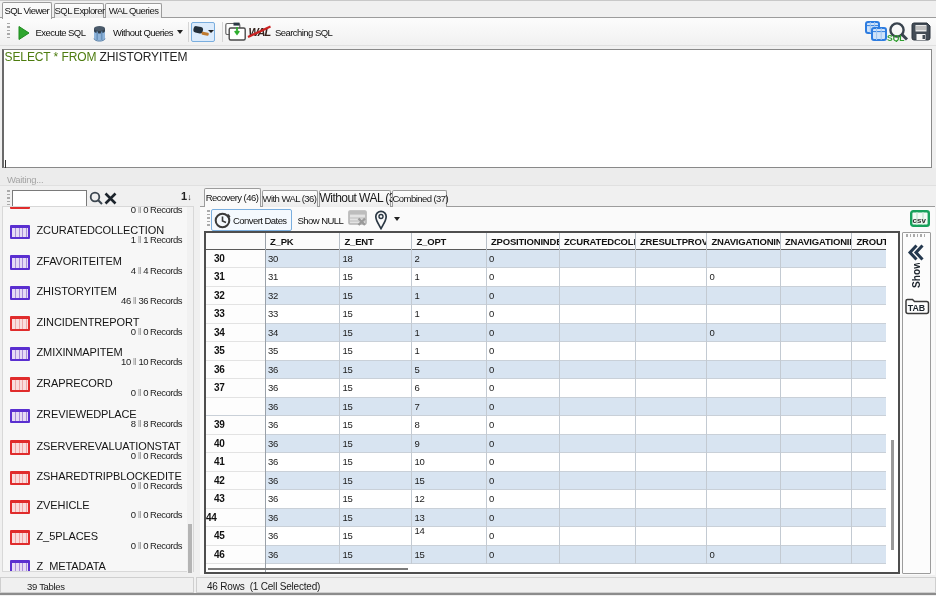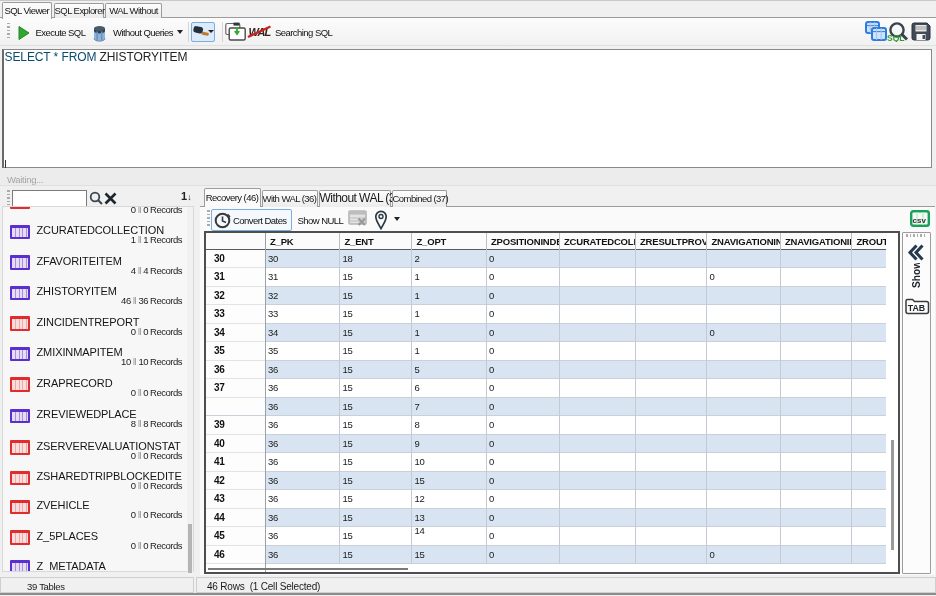--- a/index.html
+++ b/index.html
@@ -3,21 +3,21 @@
 *{margin:0;padding:0;box-sizing:border-box;}
 html,body{width:936px;height:596px;overflow:hidden;}
 body{font-family:"Liberation Sans",sans-serif;background:#f0f0f0;position:relative;}
 .abs{position:absolute;}
 .ui{font-size:9.5px;letter-spacing:-0.55px;color:#111;}
 </style></head>
 <body>
 <div class="abs" style="left:0;top:0;width:936px;height:18px;background:#f0f0f0;border-top:1px solid #c8c8c8;"></div>
 <div class="abs" style="left:0;top:17px;width:936px;height:1px;background:#9c9c9c;"></div>
 <div class="abs ui" style="left:53.5px;top:3px;width:50px;height:14.5px;background:linear-gradient(#fdfdfd,#ececec);border:1px solid #9c9c9c;border-bottom:none;border-radius:2px 2px 0 0;color:#1a1a1a;text-align:center;line-height:14px;white-space:nowrap;">SQL Explorer</div>
-<div class="abs ui" style="left:105px;top:3px;width:57px;height:14.5px;background:linear-gradient(#fdfdfd,#ececec);border:1px solid #9c9c9c;border-bottom:none;border-radius:2px 2px 0 0;color:#1a1a1a;text-align:center;line-height:14px;white-space:nowrap;">WAL Without</div>
+<div class="abs ui" style="left:105px;top:3px;width:57px;height:14.5px;background:linear-gradient(#fdfdfd,#ececec);border:1px solid #9c9c9c;border-bottom:none;border-radius:2px 2px 0 0;color:#1a1a1a;text-align:center;line-height:14px;white-space:nowrap;">WAL Queries</div>
 <div class="abs ui" style="left:1.5px;top:1.5px;width:50.5px;height:17px;background:#fafafa;border:1px solid #9c9c9c;border-bottom:none;border-radius:2px 2px 0 0;color:#111;text-align:center;line-height:15px;z-index:3;">SQL Viewer</div>
 <div class="abs" style="left:0;top:18px;width:936px;height:28px;background:linear-gradient(#fcfcfc,#f1f1f1);border-bottom:1px solid #e0e0e0;"></div>
 <div class="abs" style="left:7px;top:23px;width:3px;height:17px;background-image:repeating-linear-gradient(#aaa 0 1.5px,transparent 1.5px 3.5px);"></div>
 <svg class="abs" style="left:18px;top:26px;" width="12" height="14">
     <polygon points="1,0.5 1,13.5 11,7" fill="#2fa62f" stroke="#1f8c1f" stroke-width="1"></polygon>
   </svg>
 <div class="abs ui" style="left:35.5px;top:26.5px;">Execute SQL</div>
 <svg class="abs" style="left:92px;top:25px;" width="15" height="17">
 <path d="M2 3.5 L2 13.5 A5.5 2.6 0 0 0 13 13.5 L13 3.5 Z" fill="#8fb4da"></path>
 <path d="M2 3.5 L2 6 A5.5 2.6 0 0 0 13 6 L13 3.5 Z" fill="#31404f"></path>
@@ -64,21 +64,21 @@
 </svg>
 <svg class="abs" style="left:911px;top:22px;" width="20" height="19">
 <path d="M1 3 Q1 1 3 1 L16 1 L19 4 L19 16 Q19 18 17 18 L3 18 Q1 18 1 16 Z" fill="#434c56" stroke="#2b333c" stroke-width="1"></path>
 <rect x="4.5" y="3" width="11" height="6.5" fill="#e8e8e8"></rect>
 <line x1="4.5" y1="5" x2="15.5" y2="5" stroke="#9a9a9a" stroke-width="1"></line>
     <line x1="4.5" y1="7" x2="15.5" y2="7" stroke="#9a9a9a" stroke-width="1"></line>
 <rect x="5.5" y="12" width="9" height="6" fill="#f5f5f5"></rect>
 <rect x="11.5" y="13" width="2.5" height="4" fill="#434c56"></rect>
 </svg>
 <div class="abs" style="left:2px;top:49px;width:930px;height:119px;background:#fff;border:1px solid #898989;border-left:2px solid #6a6a6a;"></div>
-<div class="abs" style="left:4.5px;top:50px;font-size:12px;letter-spacing:-0.1px;"><span style="color:#0c4a6e;">SELECT * FROM</span><span style="color:#232323;"> ZHISTORYITEM</span></div>
+<div class="abs" style="left:4.5px;top:50px;font-size:12px;letter-spacing:-0.1px;"><span style="color:#4d7c0f;">SELECT * FROM</span><span style="color:#232323;"> ZHISTORYITEM</span></div>
 <div class="abs" style="left:4.5px;top:160px;width:1px;height:8px;background:#333;"></div>
 <div class="abs" style="left:0;top:168px;width:936px;height:18px;background:#ececec;border-bottom:1px solid #e0e0e0;"></div>
 <div class="abs" style="left:7px;top:174px;font-size:9.5px;letter-spacing:-0.3px;color:#a5a5a5;">Waiting...</div>
 <div class="abs" style="left:7px;top:190px;width:3px;height:15px;background-image:repeating-linear-gradient(#aaa 0 1.5px,transparent 1.5px 3.5px);"></div>
 <div class="abs" style="left:12px;top:190px;width:75px;height:16.5px;background:#fff;border:1px solid #7a7a7a;"></div>
 <svg class="abs" style="left:89px;top:191px;" width="14" height="15">
 <circle cx="6" cy="6" r="4.3" fill="none" stroke="#3c4650" stroke-width="1.8"></circle>
 <line x1="9.2" y1="9.2" x2="13" y2="13" stroke="#3c4650" stroke-width="2"></line>
 </svg>
 <svg class="abs" style="left:104px;top:192px;" width="13" height="13">
@@ -277,21 +277,21 @@
 <div class="abs" style="left:208.5px;top:239.14px;font-size:9.5px;letter-spacing:-0.3px;color:#1a1a1a;line-height:18.47px;">15</div>
 <div class="abs" style="left:283.0px;top:239.14px;font-size:9.5px;letter-spacing:-0.3px;color:#1a1a1a;line-height:18.47px;">0</div>
 <div class="abs" style="left:0;top:257.61px;width:680px;height:18.47px;border-bottom:1px solid #c9d0d8;background:#fdfdfd;"></div>
 <div class="abs" style="left:0;top:257.61px;width:58.5px;height:18.47px;font-size:10px;letter-spacing:-0.2px;font-weight:bold;color:#111;line-height:18.47px;padding-left:8px;background:#fdfdfd;border-bottom:1px solid #e3e3e3;">43</div>
 <div class="abs" style="left:58.5px;top:257.61px;width:621.5px;height:18.47px;background:#ffffff;border-bottom:1px solid #c9d0d8;"></div>
 <div class="abs" style="left:62.0px;top:257.61px;font-size:9.5px;letter-spacing:-0.3px;color:#1a1a1a;line-height:18.47px;">36</div>
 <div class="abs" style="left:136.5px;top:257.61px;font-size:9.5px;letter-spacing:-0.3px;color:#1a1a1a;line-height:18.47px;">15</div>
 <div class="abs" style="left:208.5px;top:257.61px;font-size:9.5px;letter-spacing:-0.3px;color:#1a1a1a;line-height:18.47px;">12</div>
 <div class="abs" style="left:283.0px;top:257.61px;font-size:9.5px;letter-spacing:-0.3px;color:#1a1a1a;line-height:18.47px;">0</div>
 <div class="abs" style="left:0;top:276.08px;width:680px;height:18.47px;border-bottom:1px solid #c9d0d8;background:#fdfdfd;"></div>
-<div class="abs" style="left:0;top:276.08px;width:58.5px;height:18.47px;font-size:10px;letter-spacing:-0.2px;font-weight:bold;color:#111;line-height:18.47px;padding-left:8px;background:#fdfdfd;border-bottom:1px solid #e3e3e3;">44</div>
+<div class="abs" style="left:0;top:276.08px;width:58.5px;height:18.47px;font-size:10px;letter-spacing:-0.2px;font-weight:bold;color:#111;line-height:18.47px;background:#fdfdfd;border-bottom:1px solid #e3e3e3;">44</div>
 <div class="abs" style="left:58.5px;top:276.08px;width:621.5px;height:18.47px;background:#d8e4f1;border-bottom:1px solid #c9d0d8;"></div>
 <div class="abs" style="left:62.0px;top:276.08px;font-size:9.5px;letter-spacing:-0.3px;color:#1a1a1a;line-height:18.47px;">36</div>
 <div class="abs" style="left:136.5px;top:276.08px;font-size:9.5px;letter-spacing:-0.3px;color:#1a1a1a;line-height:18.47px;">15</div>
 <div class="abs" style="left:208.5px;top:276.08px;font-size:9.5px;letter-spacing:-0.3px;color:#1a1a1a;line-height:18.47px;">13</div>
 <div class="abs" style="left:283.0px;top:276.08px;font-size:9.5px;letter-spacing:-0.3px;color:#1a1a1a;line-height:18.47px;">0</div>
 <div class="abs" style="left:0;top:294.54999999999995px;width:680px;height:18.47px;border-bottom:1px solid #c9d0d8;background:#fdfdfd;"></div>
 <div class="abs" style="left:0;top:294.54999999999995px;width:58.5px;height:18.47px;font-size:10px;letter-spacing:-0.2px;font-weight:bold;color:#111;line-height:18.47px;padding-left:8px;background:#fdfdfd;border-bottom:1px solid #e3e3e3;">45</div>
 <div class="abs" style="left:58.5px;top:294.54999999999995px;width:621.5px;height:18.47px;background:#ffffff;border-bottom:1px solid #c9d0d8;"></div>
 <div class="abs" style="left:62.0px;top:294.54999999999995px;font-size:9.5px;letter-spacing:-0.3px;color:#1a1a1a;line-height:18.47px;">36</div>
 <div class="abs" style="left:136.5px;top:294.54999999999995px;font-size:9.5px;letter-spacing:-0.3px;color:#1a1a1a;line-height:18.47px;">15</div>

